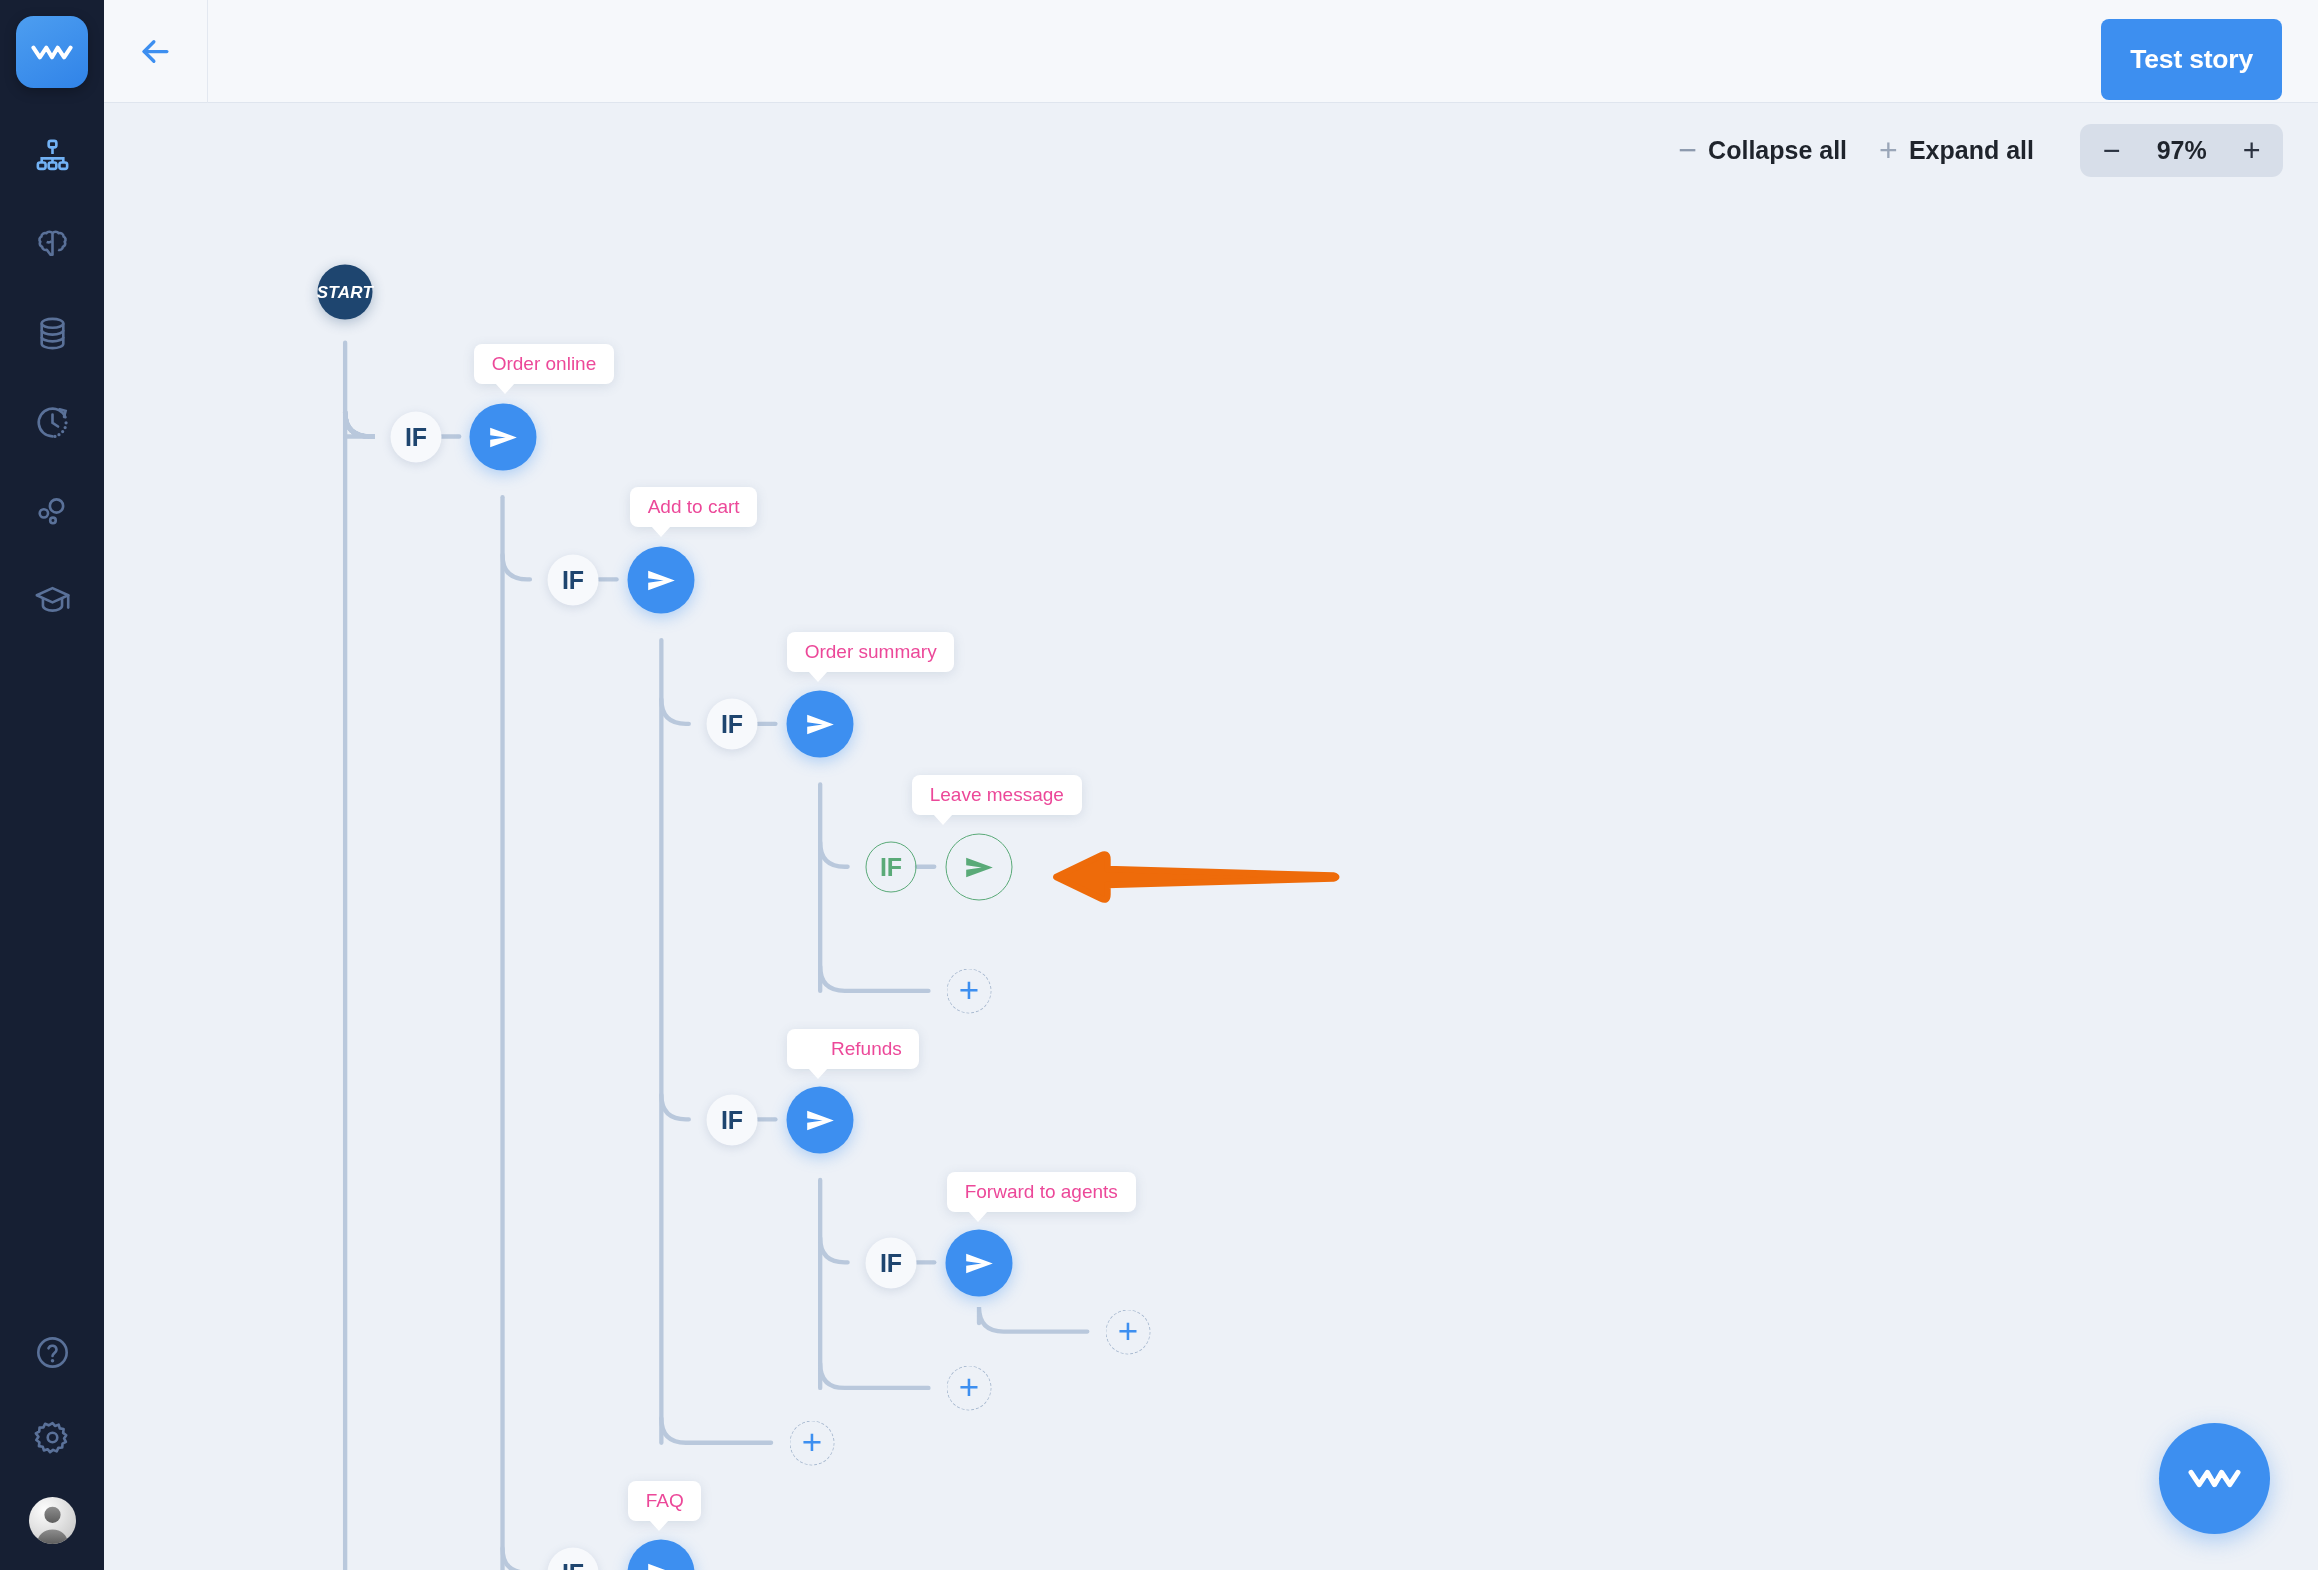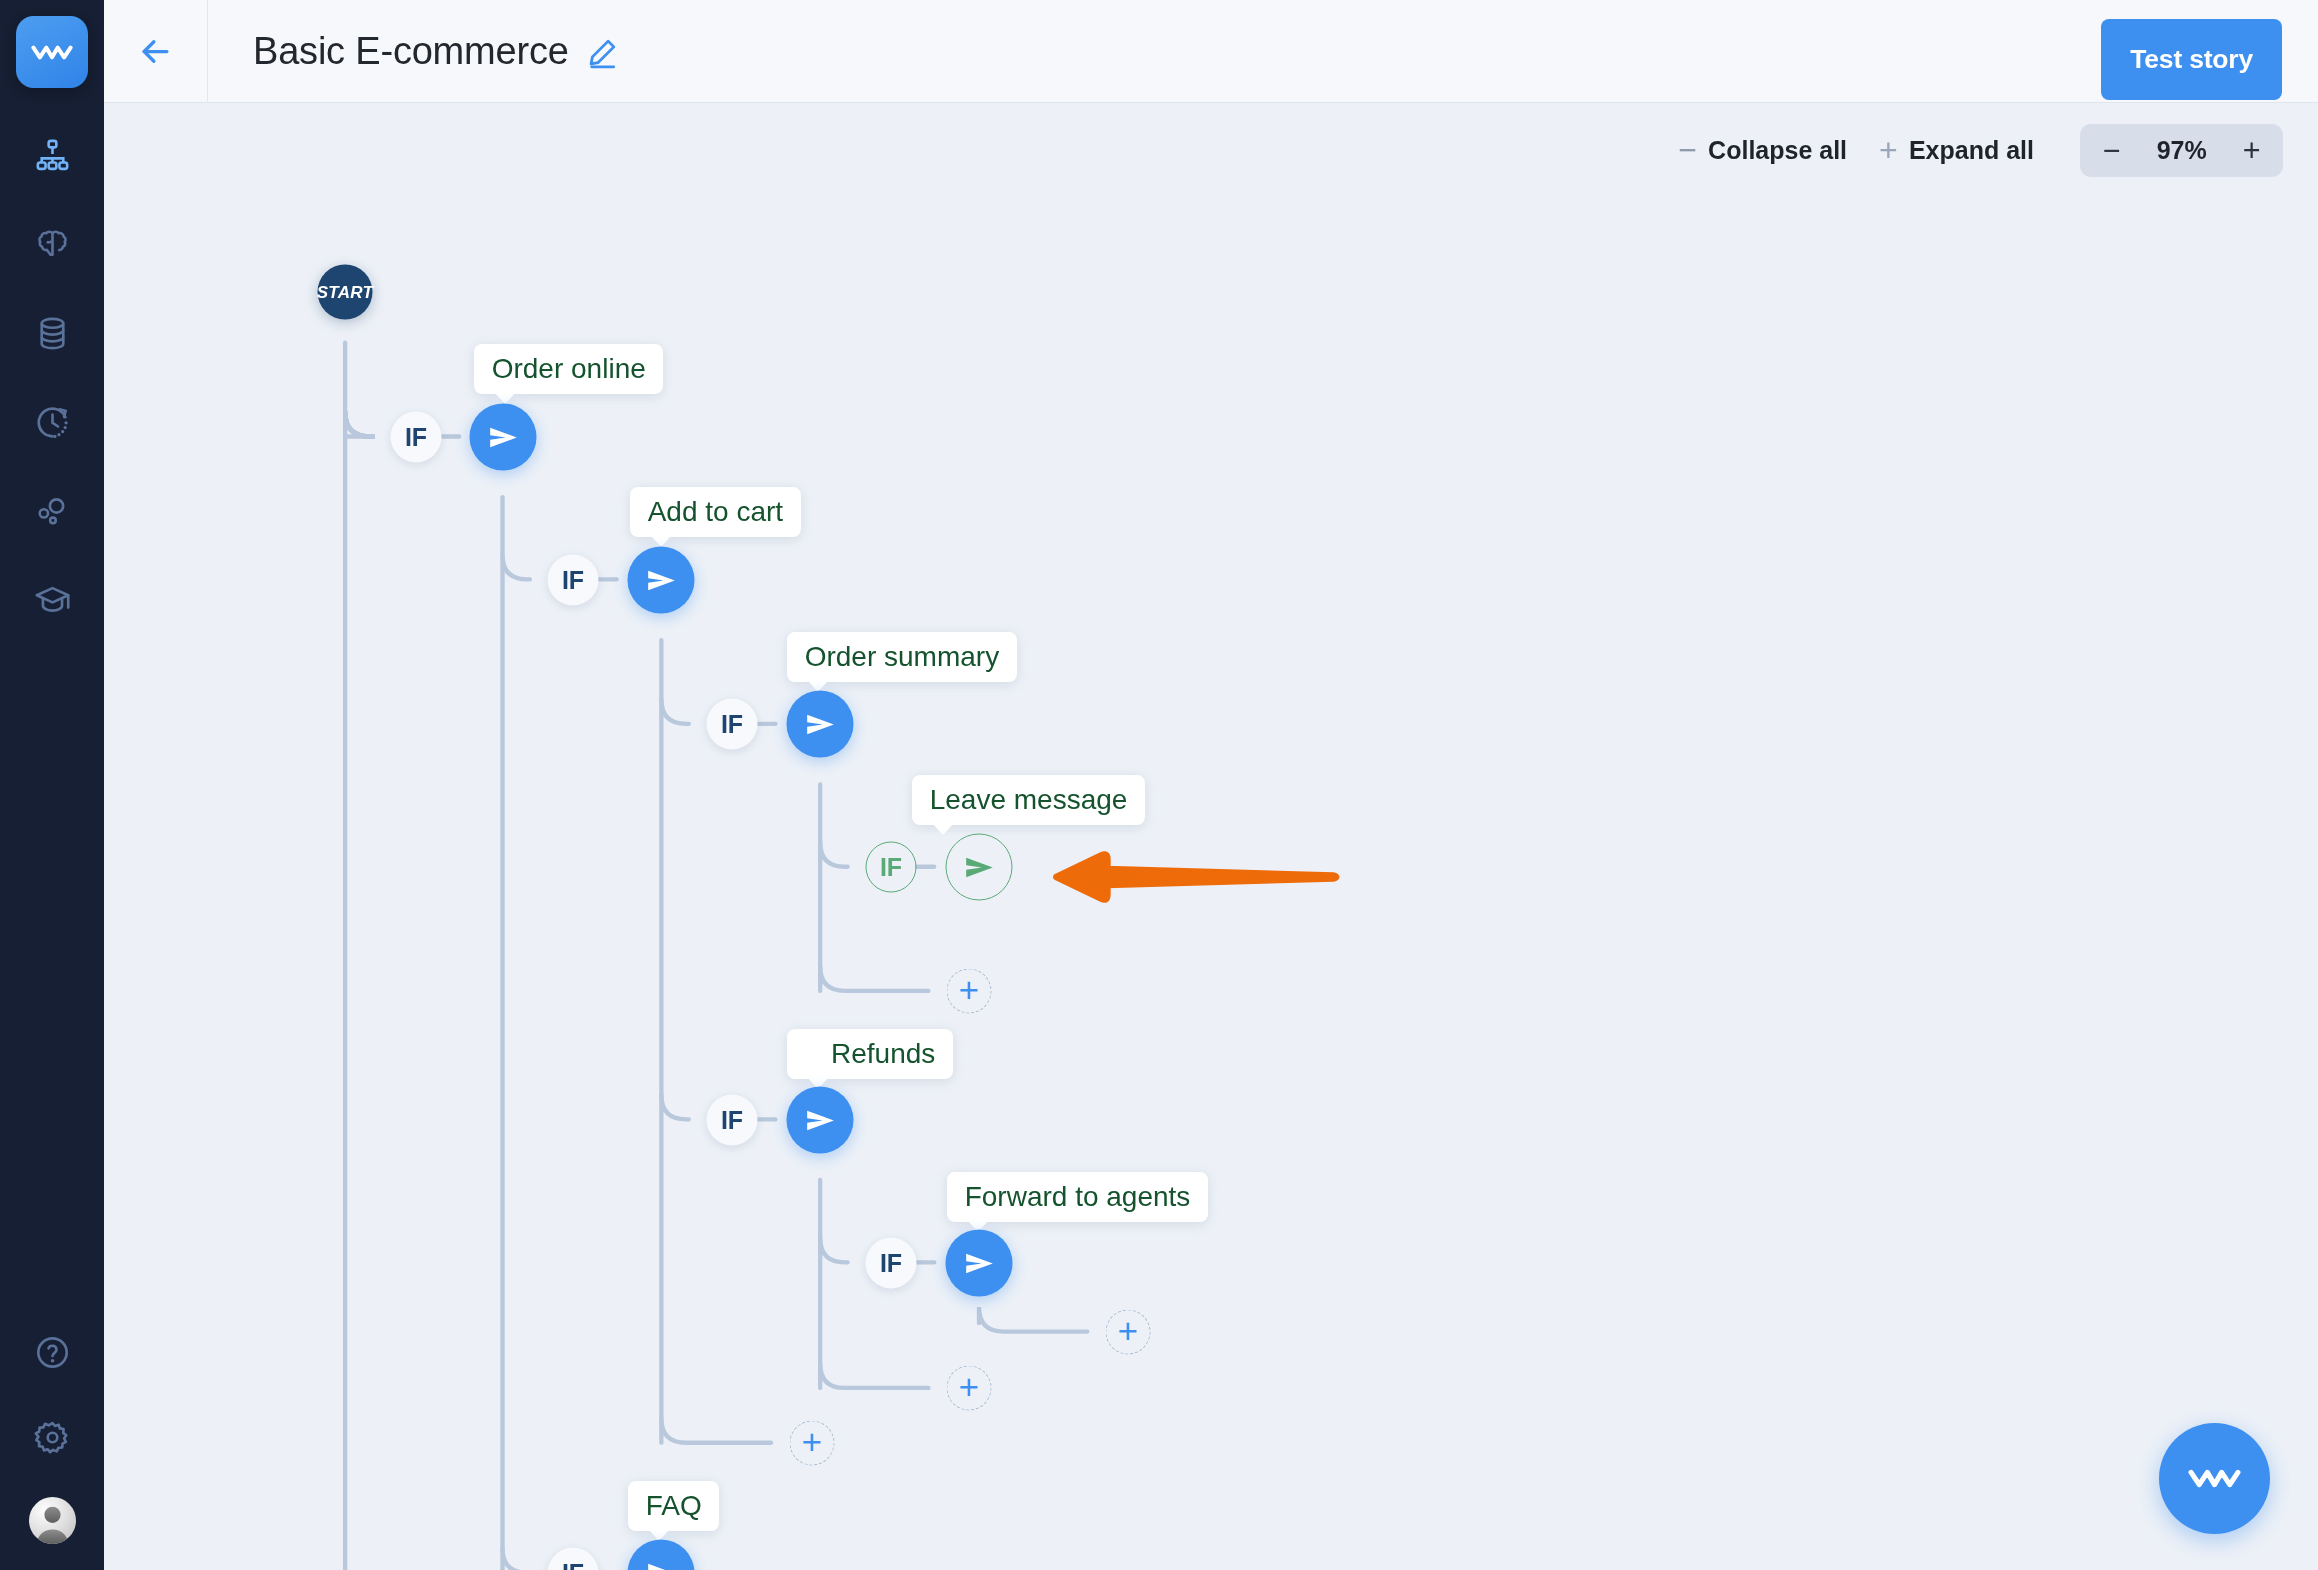--- a/index.html
+++ b/index.html
@@ -149,21 +149,21 @@
   .plus-node .pglyph {
     color:#3d8ff0; font-size:35px; line-height:1;
     font-weight:300; margin-top:-3.2px;
   }
 
   
   .node-label {
     position:absolute; transform:translateX(-50%);
     background:#fff; border-radius:8px;
     padding:8.8px 17.7px;
-    font-size:28px; color:#14532d; font-weight:400;
+    font-size:19px; color:#ec4899; font-weight:400;
     white-space:nowrap;
     box-shadow:0 2.4px 11.2px rgba(90,110,145,.16);
     cursor:pointer;
   }
   .node-label::after {
     content:""; position:absolute;
     left:21px; bottom:-10.4px;
     border-left:10.4px solid transparent;
     border-right:10.4px solid transparent;
     border-top:11.2px solid #fff;
@@ -286,29 +286,20 @@
 
   <div id="header">
 
     <div class="back-cell">
       <svg width="39" height="39" viewBox="0 0 24 24" fill="none" stroke="#3d8ff0" stroke-width="2" stroke-linecap="round" stroke-linejoin="round">
         <path d="M19 12H5"></path>
           <path d="M11 18l-6-6 6-6"></path>
       </svg>
     </div>
 
-    <div class="title-wrap">
-      <div id="page-title">Basic E-commerce</div>
-      <div class="edit-btn">
-        <svg width="32" height="32" viewBox="0 0 24 24" fill="none" stroke="#3d8ff0" stroke-width="2.1" stroke-linecap="round" stroke-linejoin="round">
-          <path d="M16.6 3.1l4.3 4.3L9.1 19.2l-5.3 1 1-5.3z"></path>
-          <path d="M4.2 22.4h16.6"></path>
-        </svg>
-      </div>
-    </div>
 
     <button id="test-story">Test story</button>
   </div>
 
   <div id="toolbar">
 
     <div class="tb-action">
       <span class="tb-sign">−</span>
       <span>Collapse all</span>
     </div>

